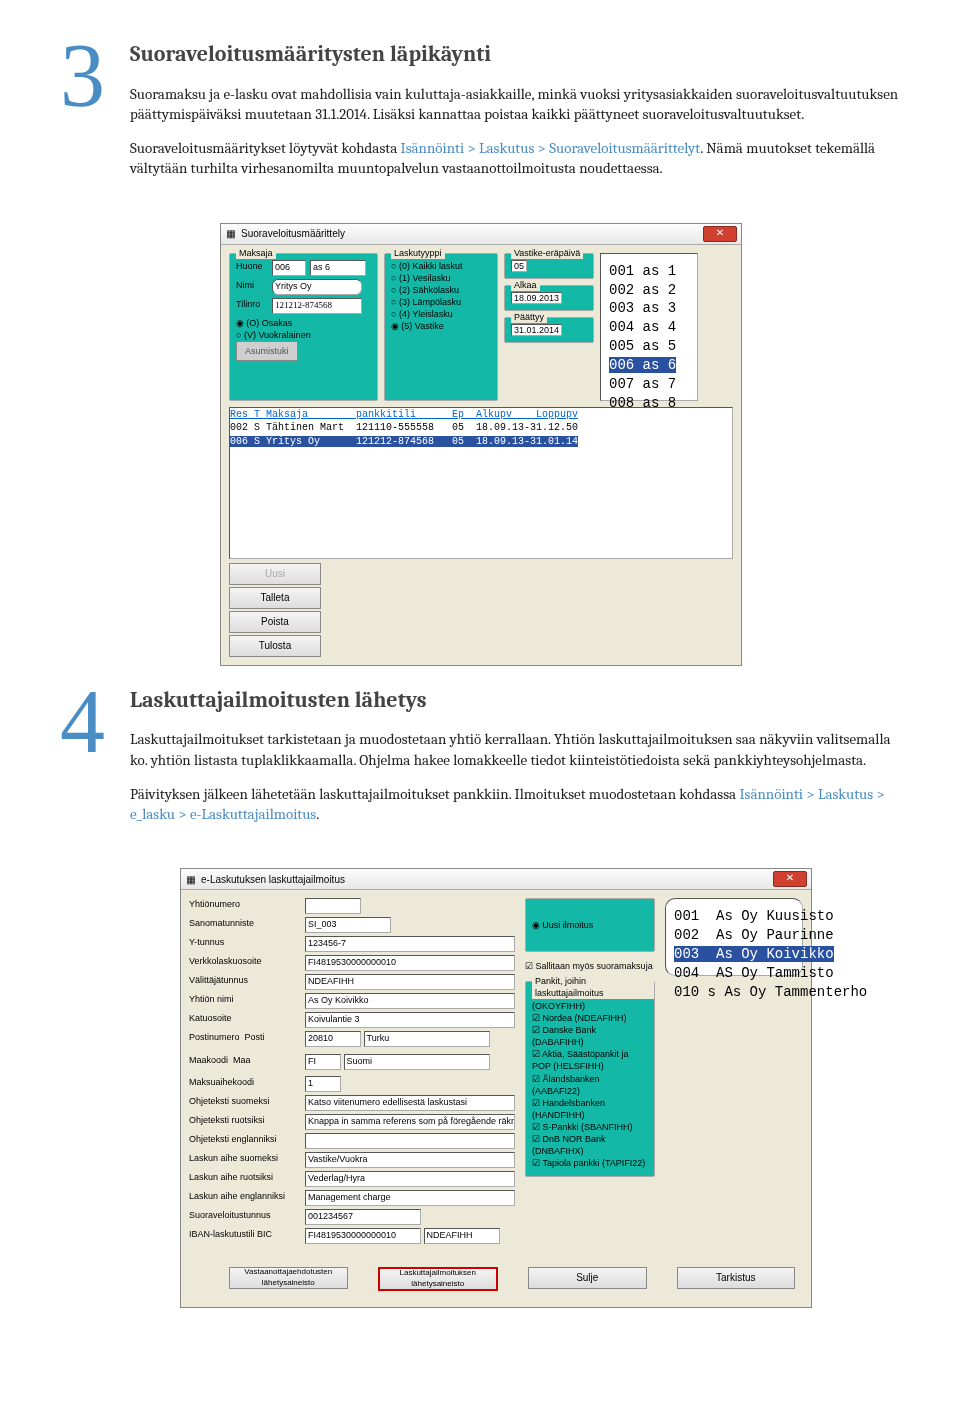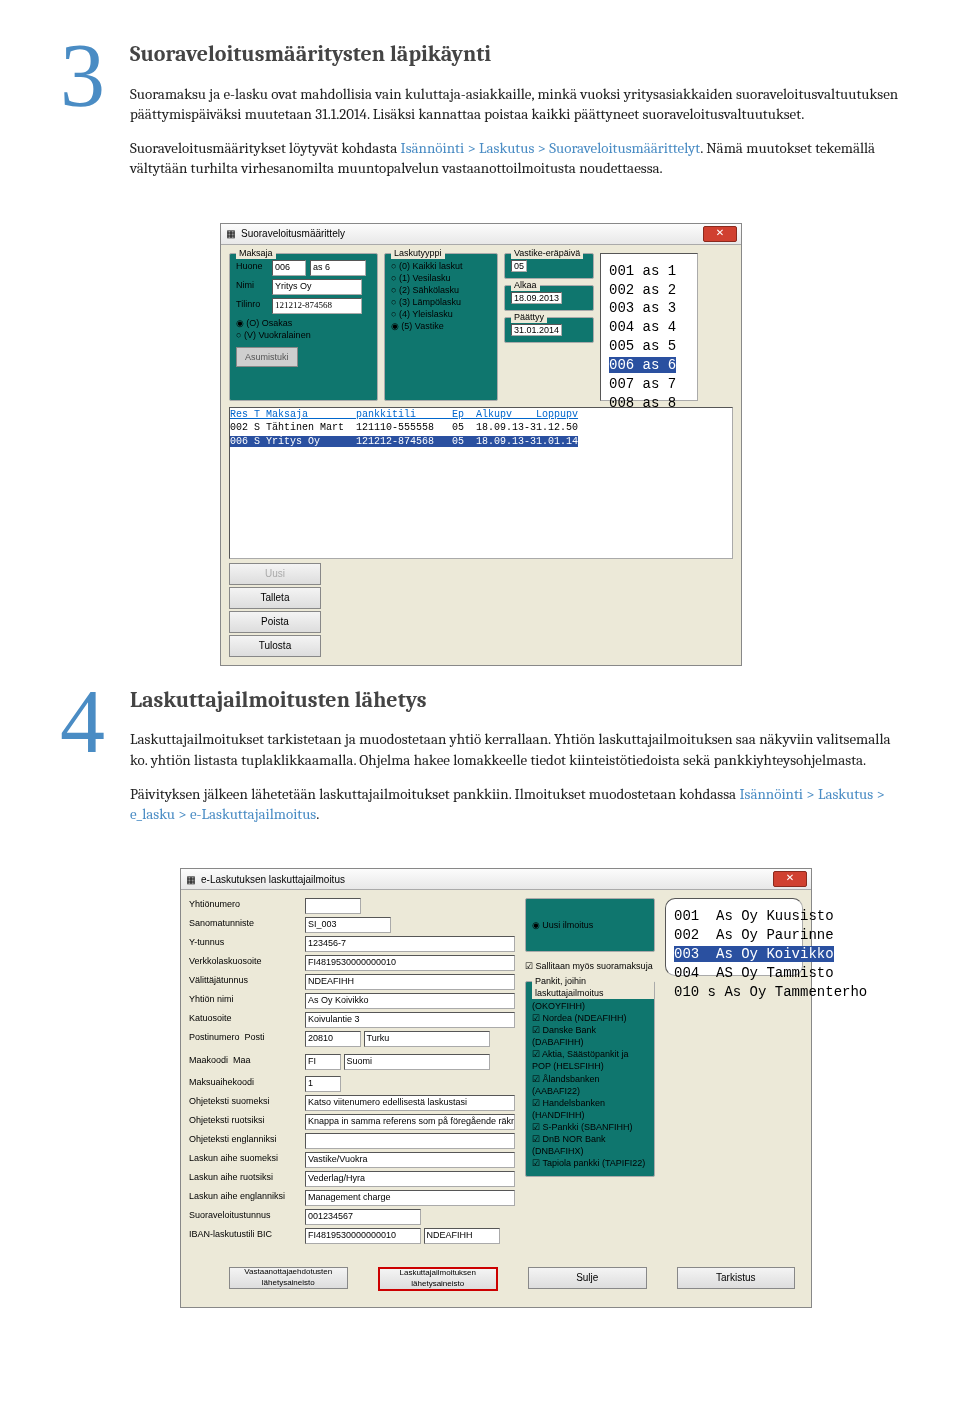--- a/index.html
+++ b/index.html
@@ -58,21 +58,21 @@
   .close-btn {
     width:32px;height:14px;background:#d04030;border:1px solid #8a2a1e;border-radius:2px;
     color:#fff;text-align:center;line-height:12px;font-size:10px;
   }
   .win-body { padding: 8px; }
 
   .group {
     border: 1px solid #aaa;
     border-radius: 2px;
     padding: 6px;
-    background: #0f766e;
+    background: #14b8a6;
     position: relative;
   }
   .group-title {
     position: absolute; top:-7px; left:6px;
     background:#ece9d8; padding:0 3px; font-size:9px;
   }
   .lbl { display:inline-block; font-size:9px; }
   .fld {
     background:#fff;border:1px inset #aaa;height:14px;
     font-size:9px;padding:0 2px;overflow:hidden;white-space:nowrap;
@@ -143,29 +143,29 @@
 
       <div class="group" style="width:135px;">
         <div class="group-title">Maksaja</div>
         <div style="display:flex;gap:4px;margin-bottom:3px;">
           <span class="lbl" style="width:32px;">Huone</span>
           <span class="fld" style="width:28px;">006</span>
           <span class="fld" style="width:50px;">as 6</span>
         </div>
         <div style="display:flex;gap:4px;margin-bottom:3px;">
           <span class="lbl" style="width:32px;">Nimi</span>
-          <span class="fld" style="width:84px;">Yritys Oy</span>
+          <span class="fld" style="width:84px;border-radius:6px;">Yritys Oy</span>
         </div>
         <div style="display:flex;gap:4px;margin-bottom:3px;">
           <span class="lbl" style="width:32px;">Tilinro</span>
           <span class="fld" style="width:84px;font-family:Liberation Serif, serif;">121212-874568</span>
         </div>
         <span class="radio sel">(O) Osakas</span>
         <span class="radio">(V) Vuokralainen</span>
-        <div style="margin-top:6px;"><span class="gray-btn">Asumistuki</span></div>
+        <div style=""><span class="gray-btn">Asumistuki</span></div>
       </div>
 
       <div class="group" style="width:100px;">
         <div class="group-title">Laskutyyppi</div>
         <span class="radio">(0) Kaikki laskut</span>
         <span class="radio">(1) Vesilasku</span>
         <span class="radio">(2) Sähkölasku</span>
         <span class="radio">(3) Lämpölasku</span>
         <span class="radio">(4) Yleislasku</span>
         <span class="radio sel">(5) Vastike</span>

